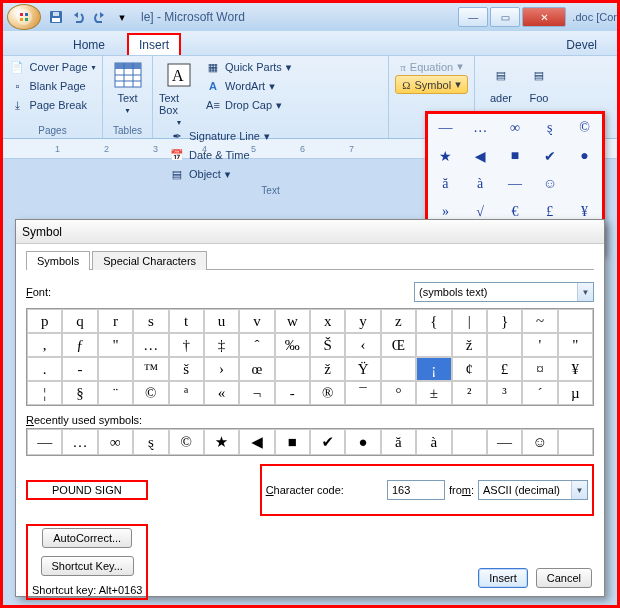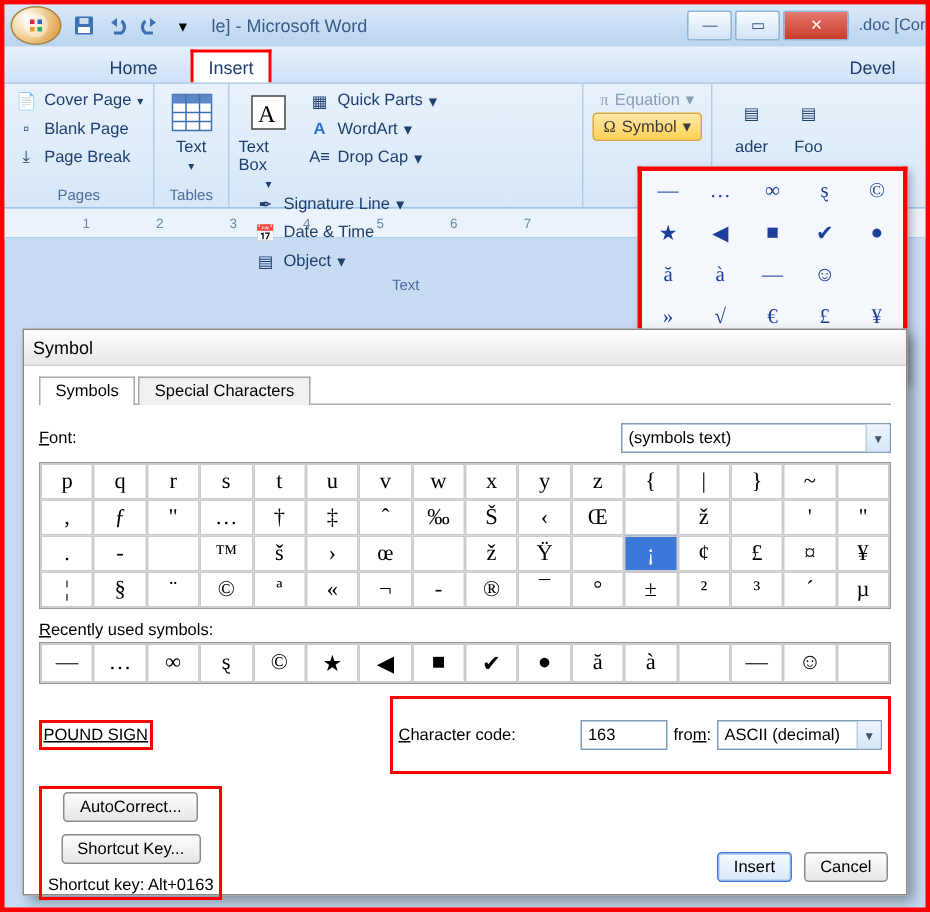--- a/index.html
+++ b/index.html
@@ -62,21 +62,21 @@
   .fld-label u { text-decoration: underline; }
   .combo { border:1px solid #7e9db9; height:20px; display:flex; align-items:center; padding:0 4px; background:#fff; font-size:11px; position:relative; }
   .combo .arrow { position:absolute; right:0; top:0; width:16px; height:100%; border-left:1px solid #bcd; background:linear-gradient(#eef5fd,#d5e6f8); display:flex; align-items:center; justify-content:center; font-size:8px; color:#456; }
   .chargrid { margin-top:6px; display:grid; grid-template-columns:repeat(16,1fr); border:1px solid #999; }
   .chargrid div { border:1px solid #ccc; height:24px; display:flex; align-items:center; justify-content:center; font-family:"Times New Roman",serif; font-size:15px; }
   .chargrid div.sel { background:#3b78d8; color:#fff; }
   .sub-label { font-size:11px; margin-top:8px; }
   .recent-grid { display:grid; grid-template-columns:repeat(16,1fr); border:1px solid #999; margin-top:2px; }
   .recent-grid div { border:1px solid #ccc; height:26px; display:flex; align-items:center; justify-content:center; font-family:"Times New Roman",serif; font-size:15px; }
   .info-row { display:flex; align-items:center; gap:6px; margin-top:8px; }
-  .uname { border:2px solid red; padding:2px 1px; font-size:11px;text-decoration:underline; }
+  .uname { border:2px solid red; padding:2px 24px; font-size:11px; }
   .code-box { border:1px solid #7e9db9; height:20px; width:58px; padding:0 4px; font-size:11px; display:flex; align-items:center;margin-left:39px; }
   .code-region { border:2px solid red; padding:14px 4px; display:flex; align-items:center; gap:4px; }
   .btn { background:linear-gradient(#fdfdfd,#e6e6e6); border:1px solid #8a8a8a; border-radius:3px; padding:3px 10px; font-size:11px; }
   .bottom-btns { position:absolute; bottom:8px; right:12px; display:flex; gap:8px; }
   .btn.primary { border:1px solid #3e7bd6; background:linear-gradient(#f6fbff,#d7e9fb); box-shadow:0 0 0 1px #bcd8f6 inset; }
 </style>
 </head>
 <body>
 
 <div class="outer-highlight">

